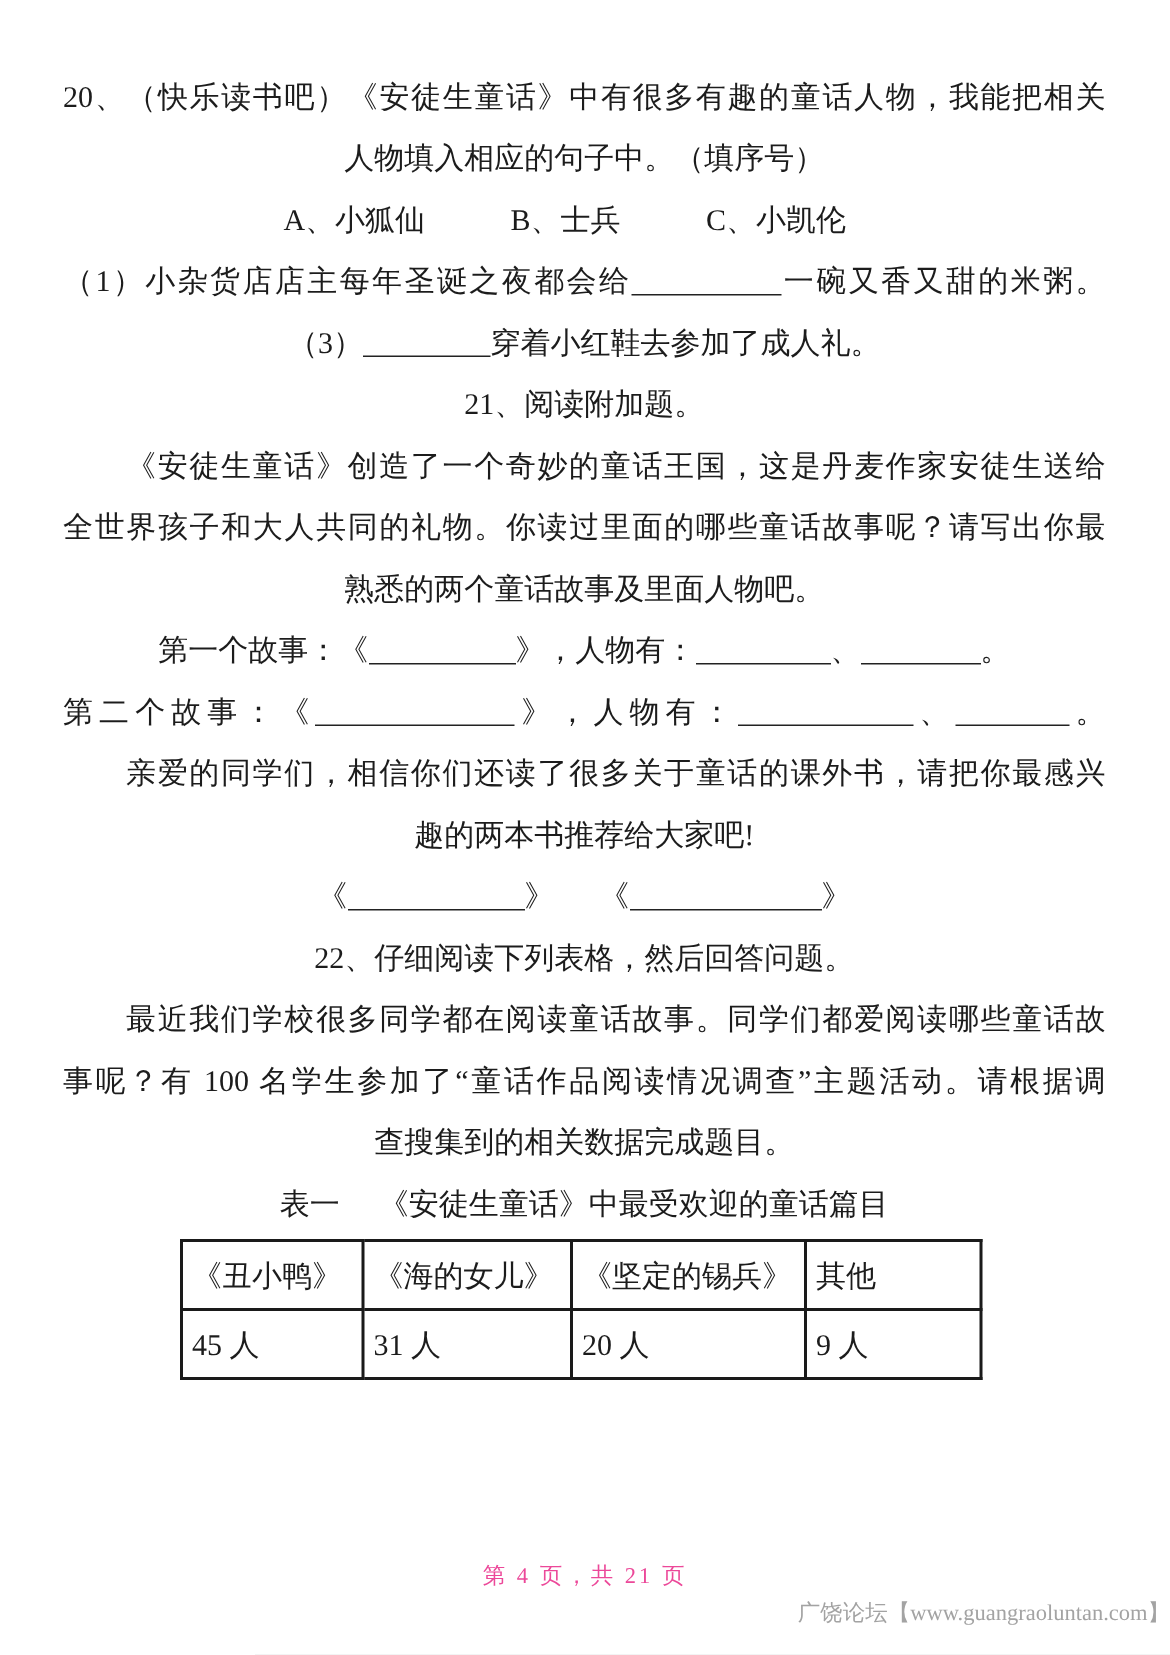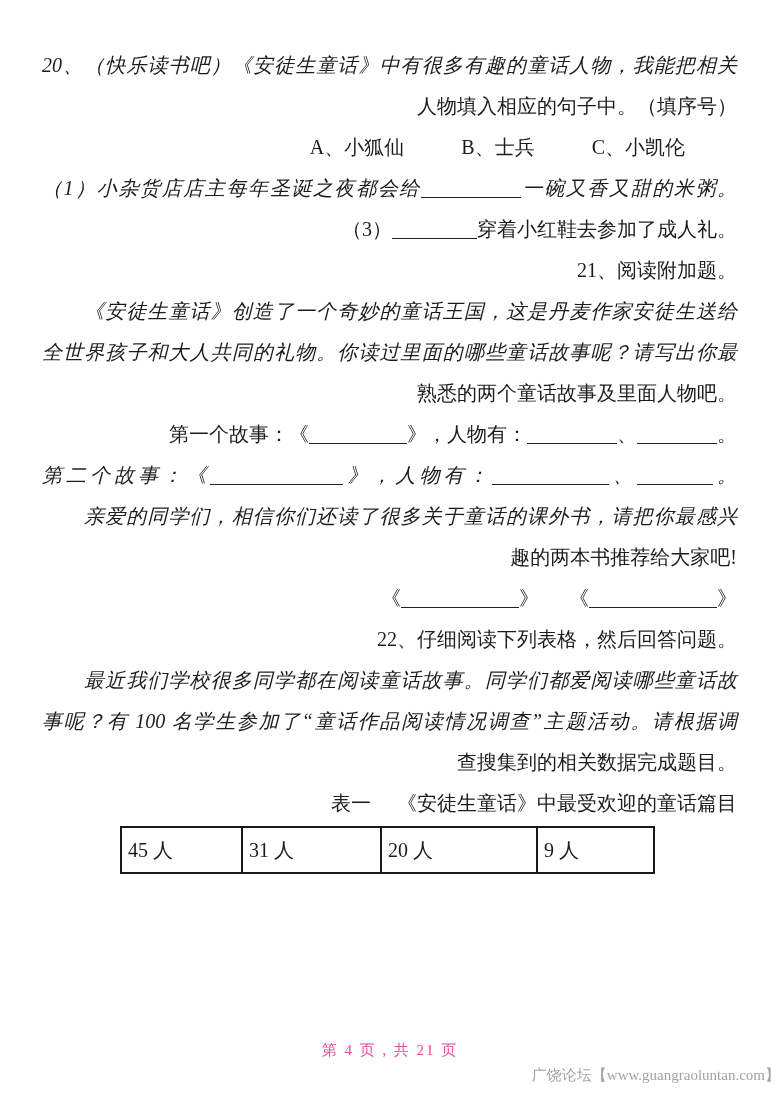--- a/index.html
+++ b/index.html
@@ -17,27 +17,26 @@
     position: absolute;
     top: 45px;
     left: 42px;
     width: 695px;
   }
   .line {
     font-size: 20px;
     line-height: 41px;
     height: 41px;
     white-space: nowrap;
-    text-align: right;
+    text-align: center;
   }
   .just {
     white-space: normal;
     text-align: justify;
     text-align-last: justify;
-    font-style: italic;
   }
   .indent { text-indent: 42px; }
   .opt-row { padding-left: 26px; }
   .opt { margin-right: 52px; }
   .blank {
     display: inline-block;
     border-bottom: 1.6px solid #222222;
     height: 18px;
     vertical-align: -3px;
   }
@@ -119,20 +118,26 @@
     <div class="line"><span>表一</span><span class="caption-title">《安徒生童话》中最受欢迎的童话篇目</span></div>
 
     <table class="survey">
       <colgroup>
         <col style="width:121px">
           <col style="width:139px">
           <col style="width:156px">
           <col style="width:117px">
       </colgroup>
       <tbody>
+          <tr>
+        <td>《丑小鸭》</td>
+        <td>《海的女儿》</td>
+        <td>《坚定的锡兵》</td>
+        <td>其他</td>
+      </tr>
       <tr>
         <td>45 人</td>
         <td>31 人</td>
         <td>20 人</td>
         <td>9 人</td>
       </tr>
     </tbody>
       </table>
 
   </div>

